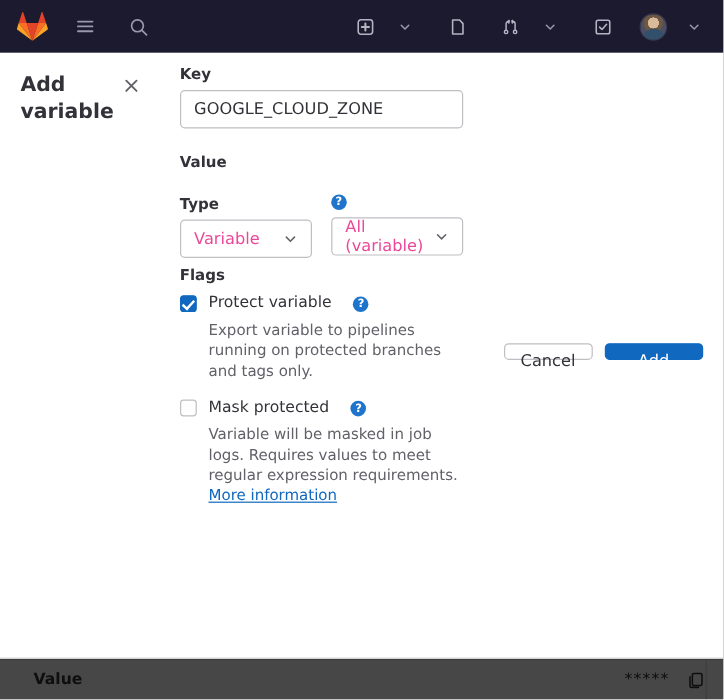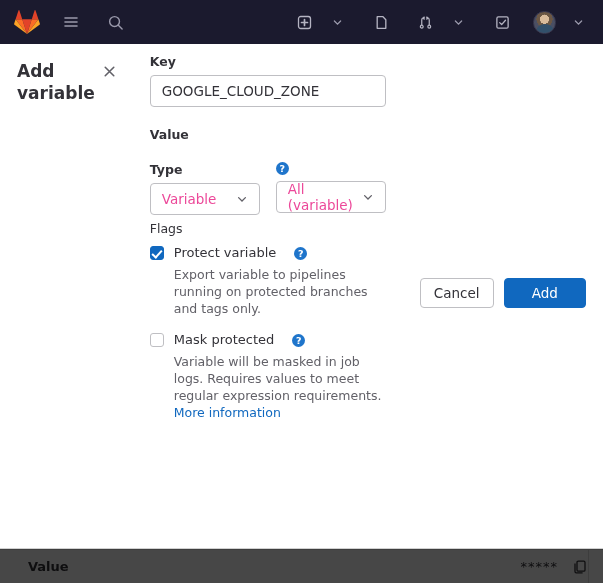--- a/index.html
+++ b/index.html
@@ -149,48 +149,48 @@
   .help-icon {
     width: 13px; height: 13px; border-radius: 50%;
     background: #1f75cb; color: #fff;
     font-size: 9.5px; font-weight: bold; line-height: 13px;
     text-align: center; display: inline-block;
     font-family: "DejaVu Sans", "Liberation Sans", sans-serif;
     cursor: pointer; flex: 0 0 auto;
   }
 
   
-  .flags-title { font-size: 12.5px; font-weight: normal; color: #333238; margin: 6px 0 8px; }
+  .flags-title { font-size: 12.5px; font-weight: bold; color: #333238; margin: 6px 0 8px; }
   .check-row { display: flex; align-items: flex-start; margin-bottom: 4px; }
   .cbox {
     width: 14px; height: 14px; border-radius: 3px;
     flex: 0 0 auto; margin-top: 2px; margin-right: 10px;
     cursor: pointer; position: relative;
   }
   .cbox.on { background: #1068bf; border: 1px solid #1068bf; }
   .cbox.off { background: #fff; border: 1px solid #bfbfc3; }
   .cbox.on::after {
     content: ""; position: absolute; left: 3.6px; top: 0.8px;
     width: 4px; height: 8px; border: solid #fff;
     border-width: 0 2px 2px 0; transform: rotate(42deg);
   }
   .cb-label { font-size: 13px; color: #333238; display: flex; align-items: center; gap: 18px; line-height: 18px; }
   .cb-desc {
     font-size: 12.5px; color: #626168; line-height: 17px;
     margin: 0 0 14px 24px; max-width: 545px;
   }
-  .link { color: #1068bf; cursor: pointer; }
+  .link { color: #1068bf; cursor: pointer; text-decoration: underline; }
 
   
   .modal-footer {
     display: flex; justify-content: flex-end; align-items: center; gap: 10px;
     padding: 10px 17px 16px 17px;
   }
   .btn {
-    height: 30px; border-radius: 4px; font-size: 13.5px;
+    height: 14px; border-radius: 4px; font-size: 13.5px;
     padding: 0 13px; cursor: pointer; line-height: 28px;
     font-family: "DejaVu Sans", "Liberation Sans", sans-serif;
   }
   .btn-secondary { background: #fff; border: 1px solid #bfbfc3; color: #333238; }
   .btn-primary { background: #1068bf; border: 1px solid #1068bf; color: #fff; }
 </style>
 </head>
 <body>
 
 <div id="app">

